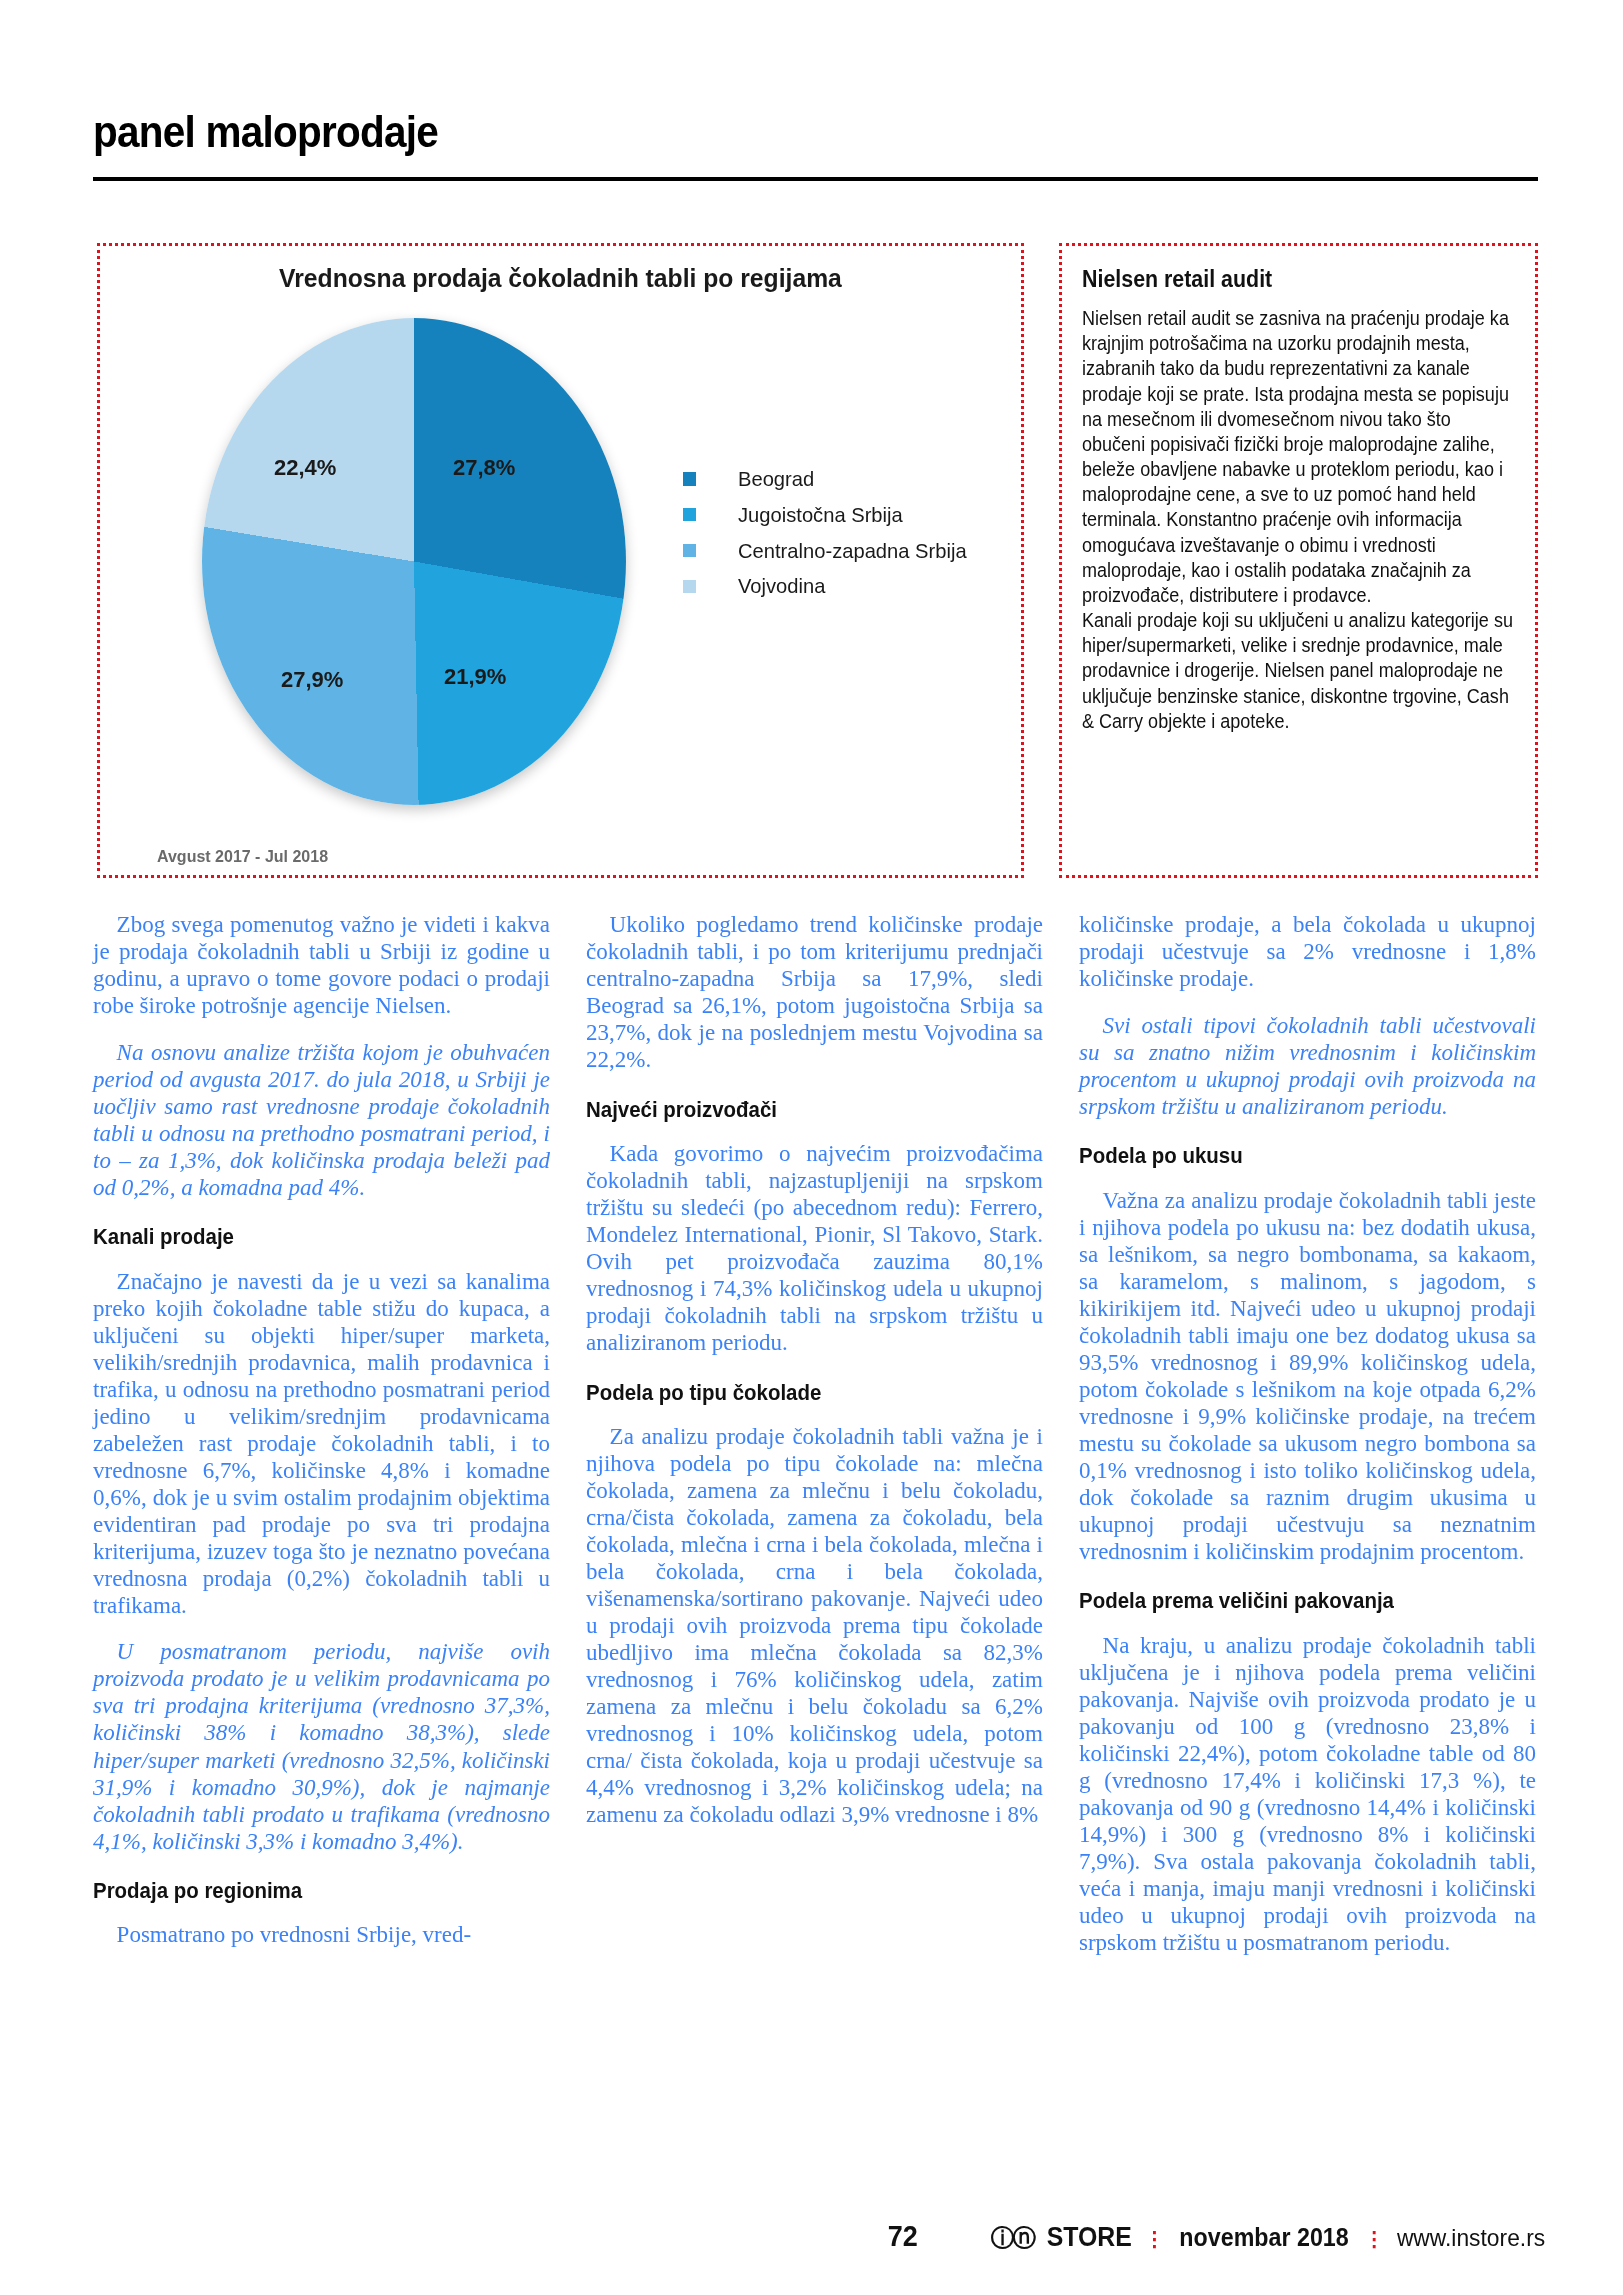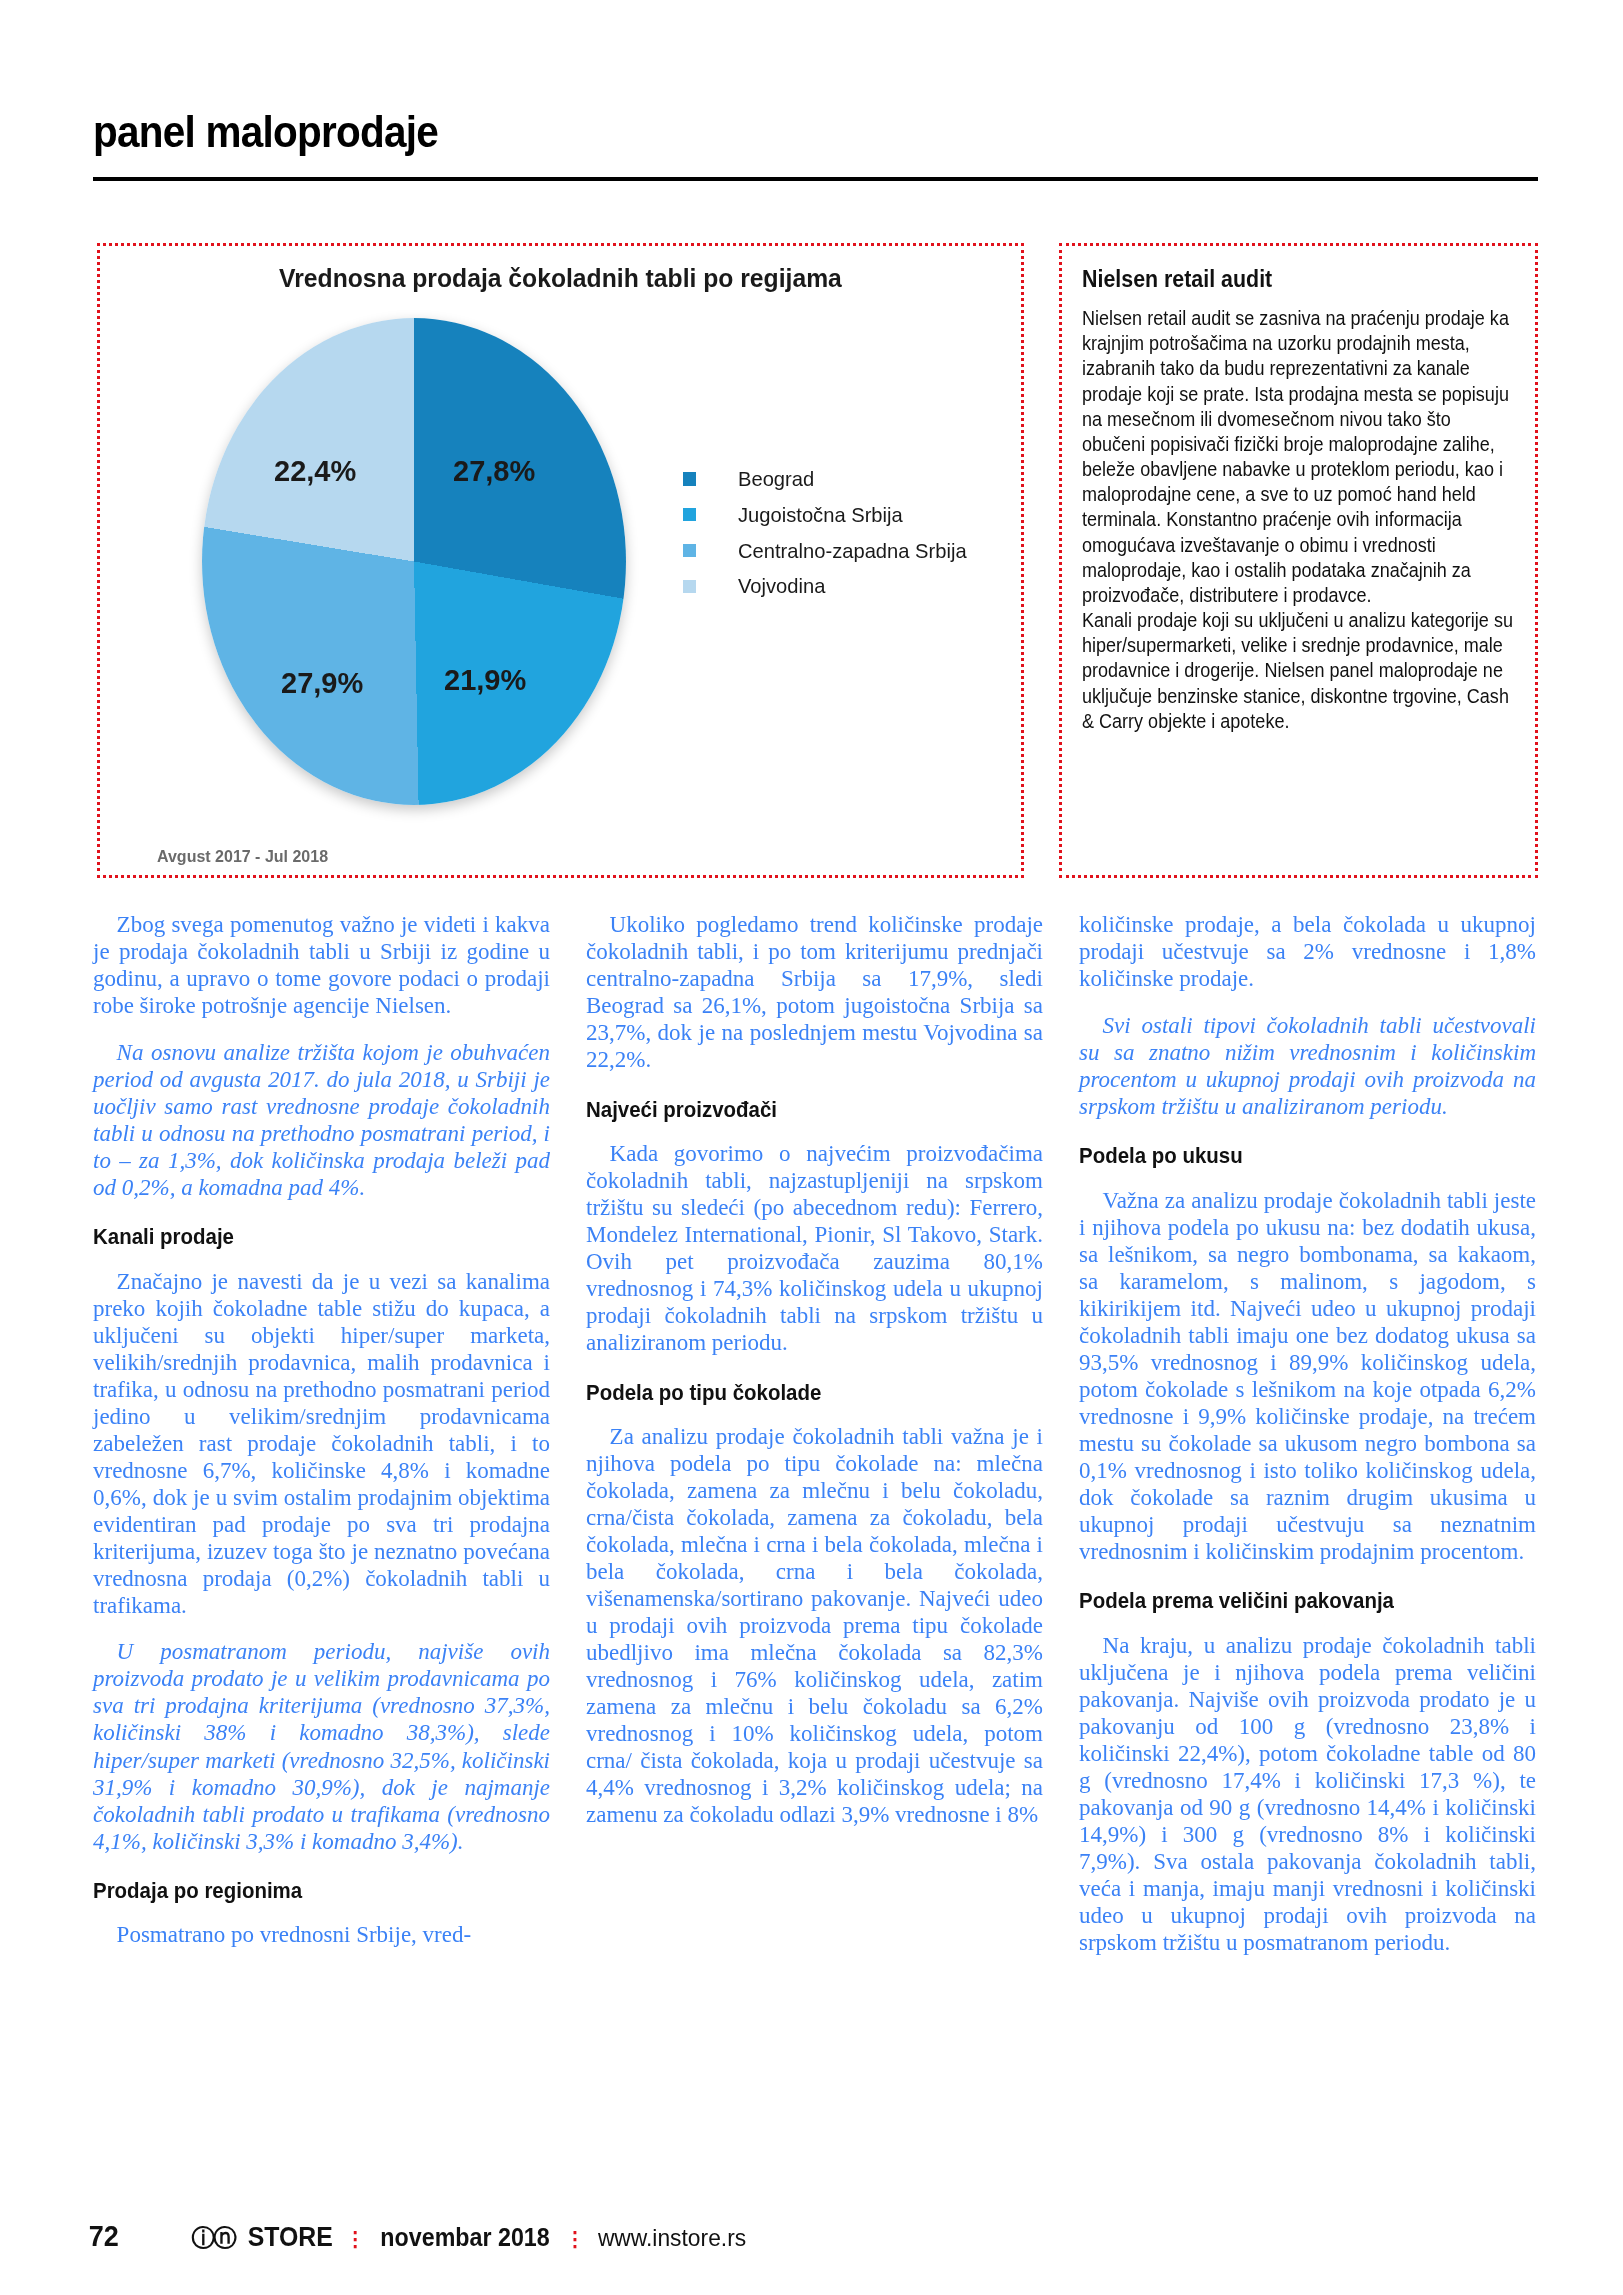--- a/index.html
+++ b/index.html
@@ -89,21 +89,21 @@
   .pie {
     width: 100%;
     height: 100%;
     border-radius: 50%;
     box-shadow: 0 4.7px 12.6px rgba(0,0,0,0.22);
   }
   .slice-label {
     position: absolute;
     font-family: "Liberation Sans", sans-serif;
     font-weight: bold;
-    font-size: 29px;
+    font-size: 22px;
     color: #1a1a1a;
     white-space: nowrap;
     text-align: right;
   }
   .sl-0 { left: 251px; top: 137px; }
   .sl-1 { left: 242px; top: 346px; }
   .sl-2 { left: 79px; top: 349px; }
   .sl-3 { left: 72px; top: 137px; }
 
   .legend {
@@ -198,26 +198,27 @@
     font-weight: bold;
     font-size: 22px;
     color: #111;
     transform: scaleX(0.93);
     transform-origin: left center;
   }
 
   
   .footer {
     position: absolute;
-    left: 87px;
+    left: 104px;
     bottom: 41px;
     width: 1445px;
     display: flex;
     align-items: baseline;
     font-family: "Liberation Sans", sans-serif;
+    justify-content: flex-end;
   }
   .page-num {
     font-weight: bold;
     font-size: 30px;
     color: #111;
     margin-right: 71px;
     transform: scaleX(0.9);
   }
   .imprint {
     display: flex;

